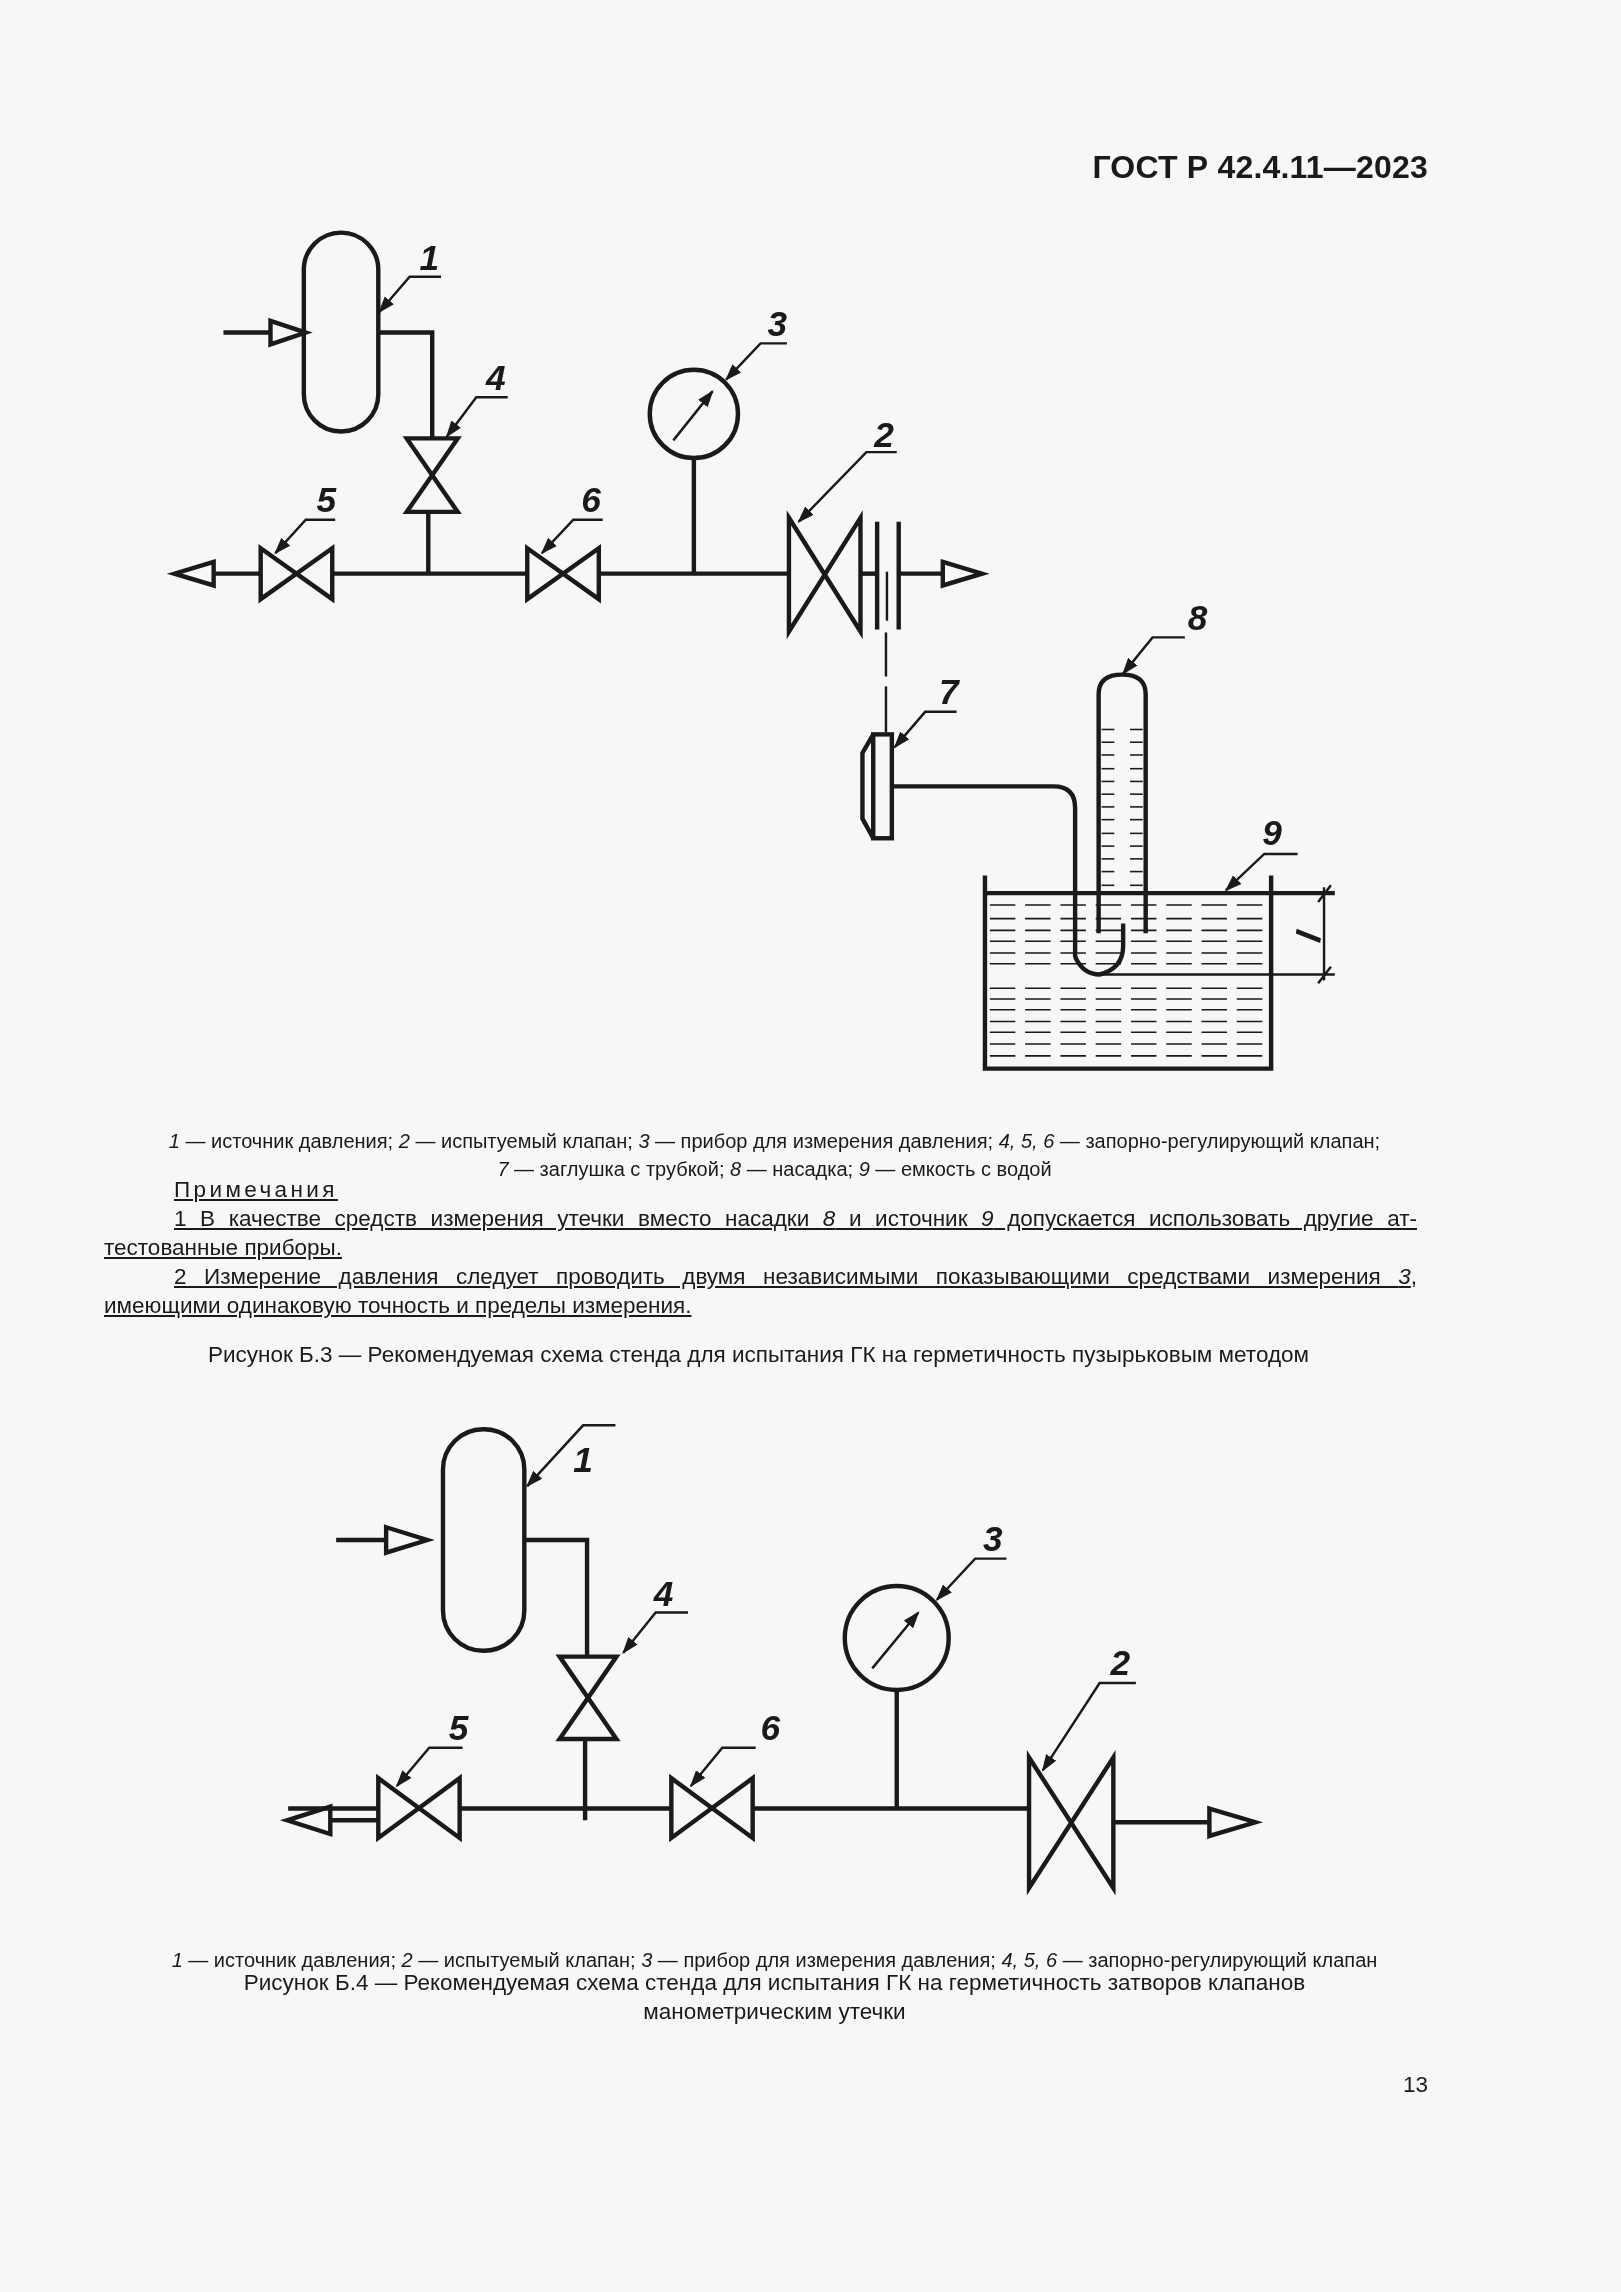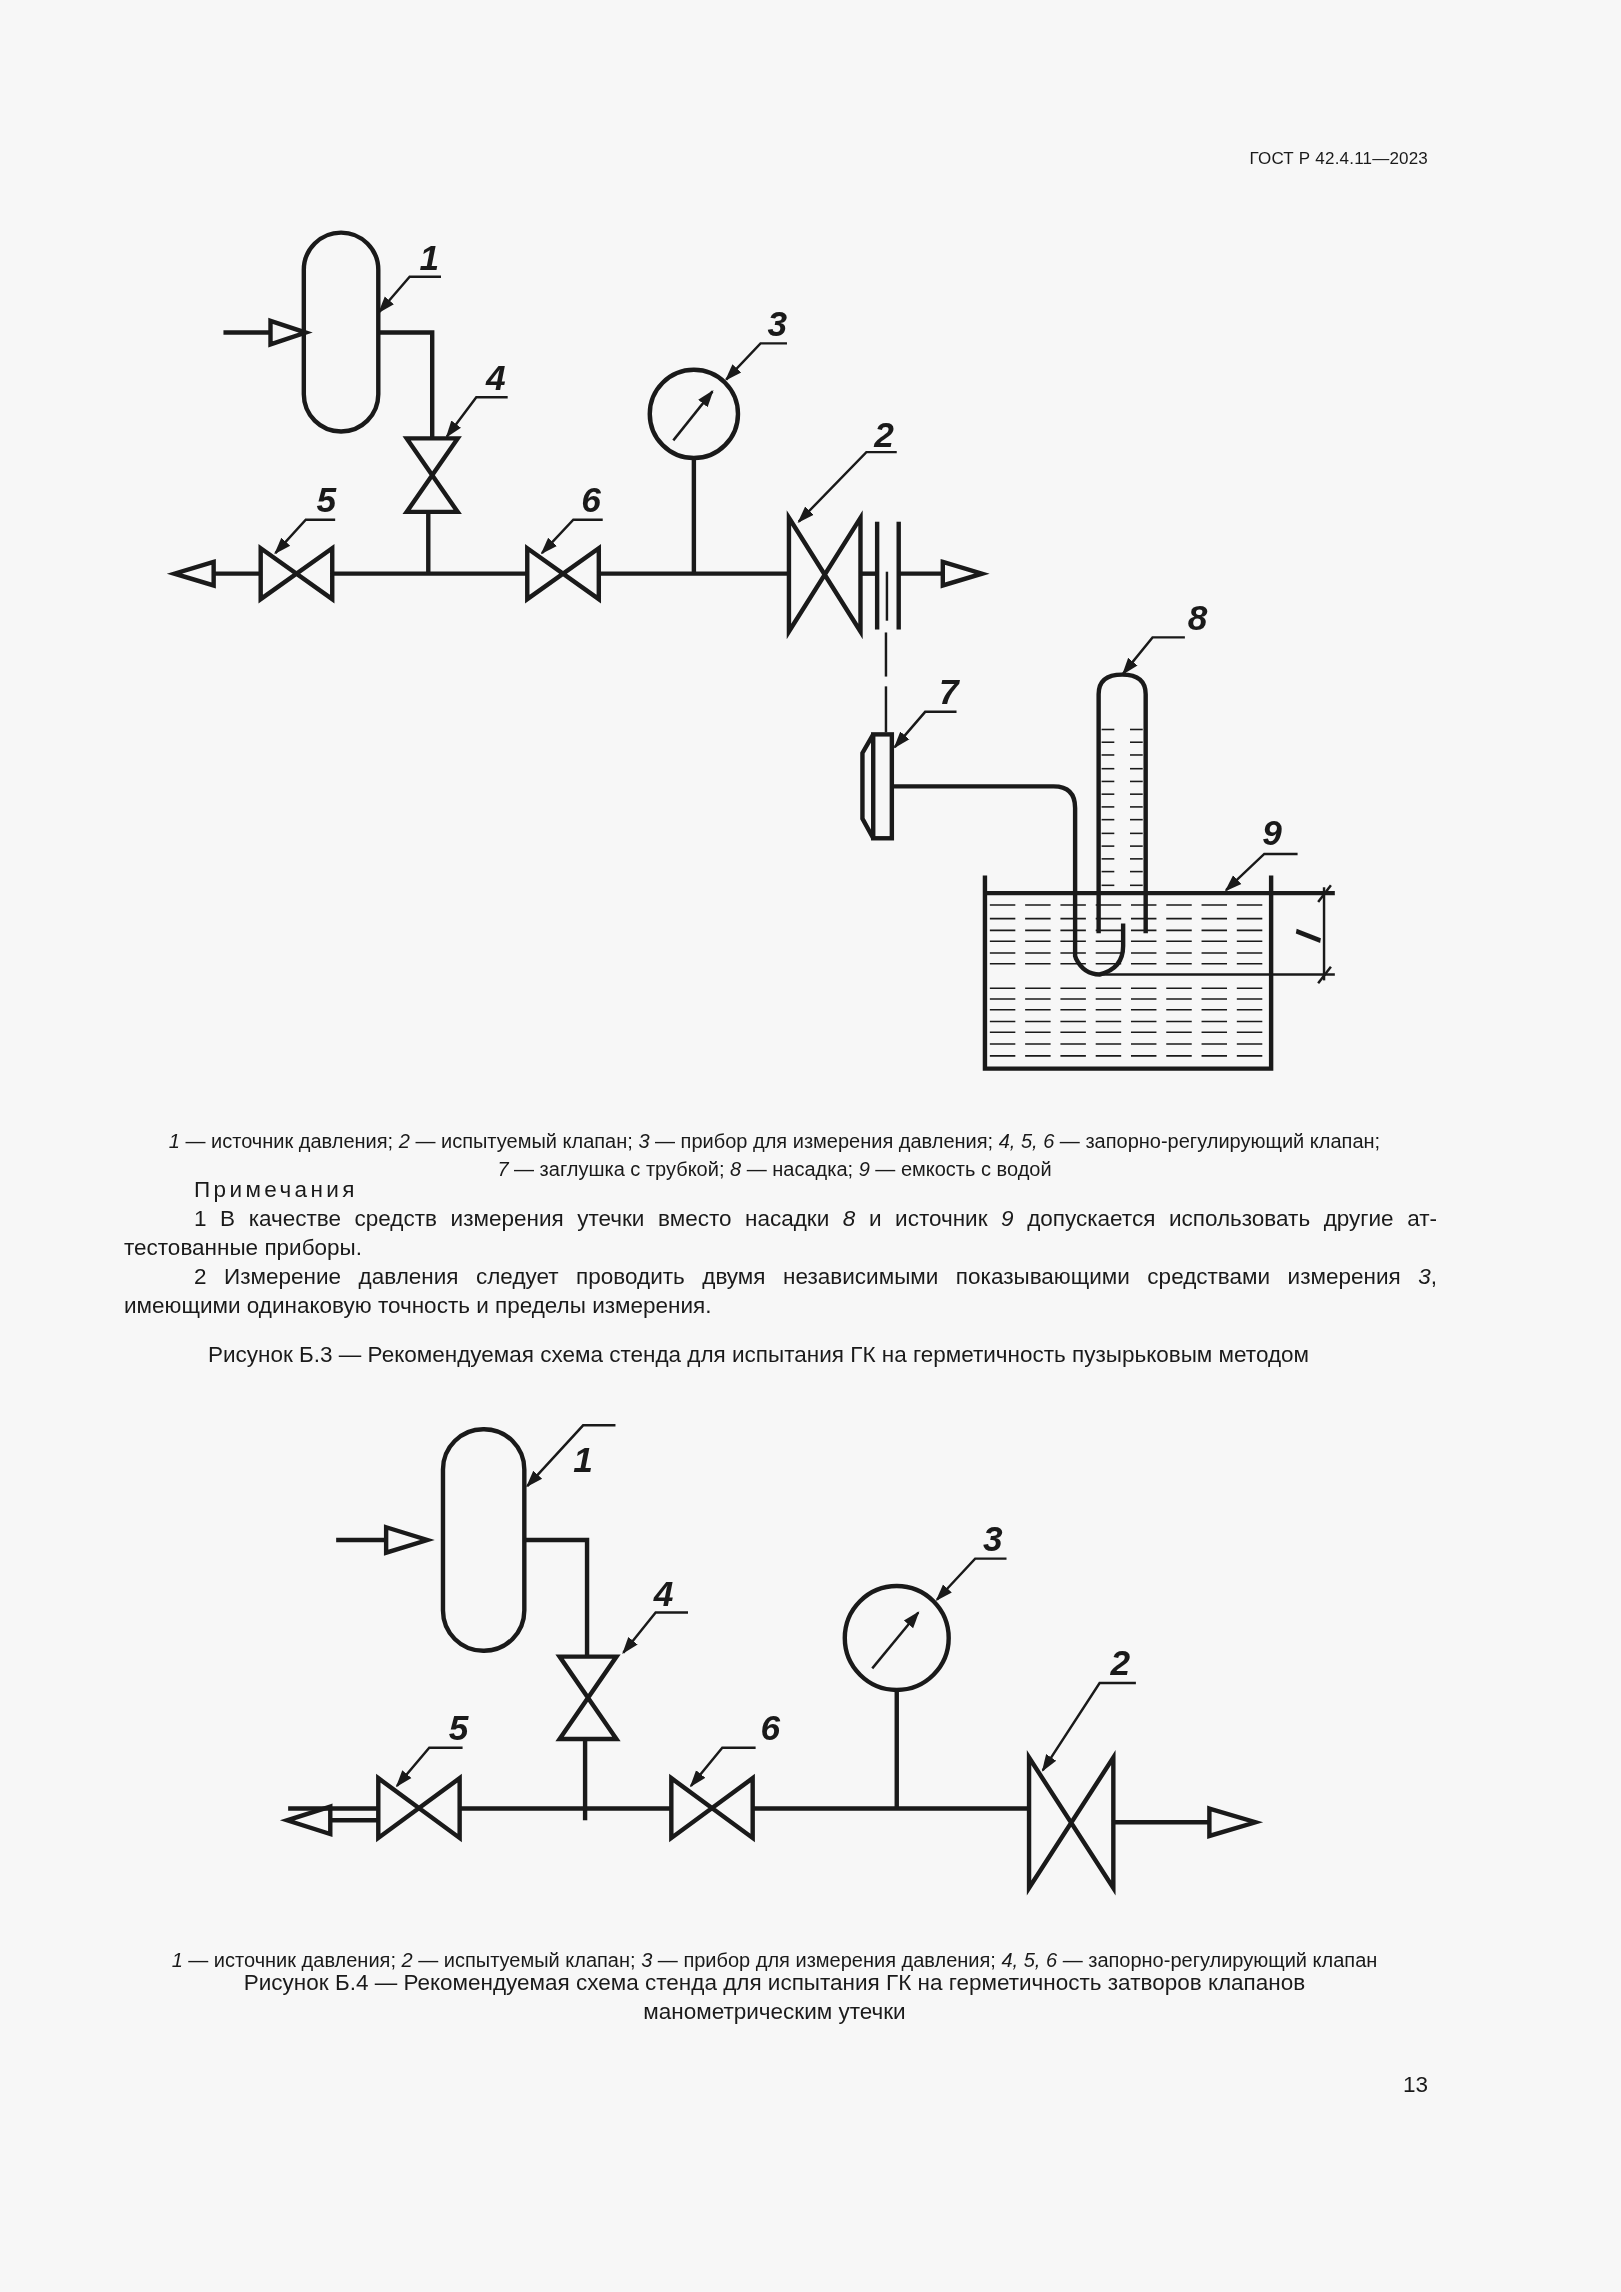--- a/index.html
+++ b/index.html
@@ -1,21 +1,21 @@
 <!DOCTYPE html>
 <html><head>
   <meta charset="utf-8">
   <style>
     html, body { margin: 0; padding: 0; }
     body {
       width: 1621px; height: 2293px; background: #f7f7f7; position: relative;
       font-family: "Liberation Sans", sans-serif; color: #1a1a1a; overflow: hidden;
     }
     .abs { position: absolute; }
-    .header { right: 193px; top: 149px; font-size: 17px; font-weight: normal; letter-spacing: 0.2px; }
+    .header { right: 193px; top: 149px; font-size: 32px; font-weight: bold; letter-spacing: 0.2px; }
     .legend { font-size: 20px; line-height: 28px; text-align: center; margin-top: 20px; }
     .legend i { font-style: italic; }
     .notes { font-size: 22.5px; line-height: 29px; }
     .notes .title { letter-spacing: 3.4px; }
     .indent { text-indent: 70px; }
     .caption { font-size: 22.5px; line-height: 29px; text-align: center; }
     .pageno { font-size: 22.5px; }
     svg { position: absolute; left: 0; top: 0; }
     svg .ln { stroke: #1a1a1a; stroke-width: 4.5; fill: none; stroke-linejoin: miter; }
     svg .thin { stroke: #1a1a1a; stroke-width: 2.5; fill: none; }
@@ -215,21 +215,21 @@
 
 <div class="abs legend" style="left:108px; width:1333px; top:1107px;">
   <div>
     <i>1</i><span> — источник давления; </span><i>2</i><span> — испытуемый клапан; </span><i>3</i><span> — прибор для измерения давления; </span><i>4, 5, 6</i><span> — запорно-регулирующий клапан;</span>
   </div>
   <div>
     <i>7</i><span> — заглушка с трубкой; </span><i>8</i><span> — насадка; </span><i>9</i><span> — емкость с водой</span>
   </div>
 </div>
 
-<div class="abs notes" style="left:124px; width:1313px; top:1175px;">
+<div class="abs notes" style="left:104px; width:1313px; top:1175px;text-decoration:underline;">
   <div class="indent title">Примечания</div>
   <div class="indent" style="text-align:justify;"><span>1 В качестве средств измерения утечки вместо насадки </span><i>8</i><span> и источник </span><i>9</i><span> допускается использовать другие ат-тестованные приборы.</span></div>
   <div class="indent" style="text-align:justify;"><span>2 Измерение давления следует проводить двумя независимыми показывающими средствами измерения </span><i>3</i><span>, имеющими одинаковую точность и пределы измерения.</span></div>
 </div>
 
 <div class="abs caption" style="left:92px; width:1333px; top:1340px;">Рисунок Б.3 — Рекомендуемая схема стенда для испытания ГК на герметичность пузырьковым методом</div>
 
 <div class="abs legend" style="left:108px; width:1333px; top:1926px;">
   <div>
     <i>1</i><span> — источник давления; </span><i>2</i><span> — испытуемый клапан; </span><i>3</i><span> — прибор для измерения давления; </span><i>4, 5, 6</i><span> — запорно-регулирующий клапан</span>

